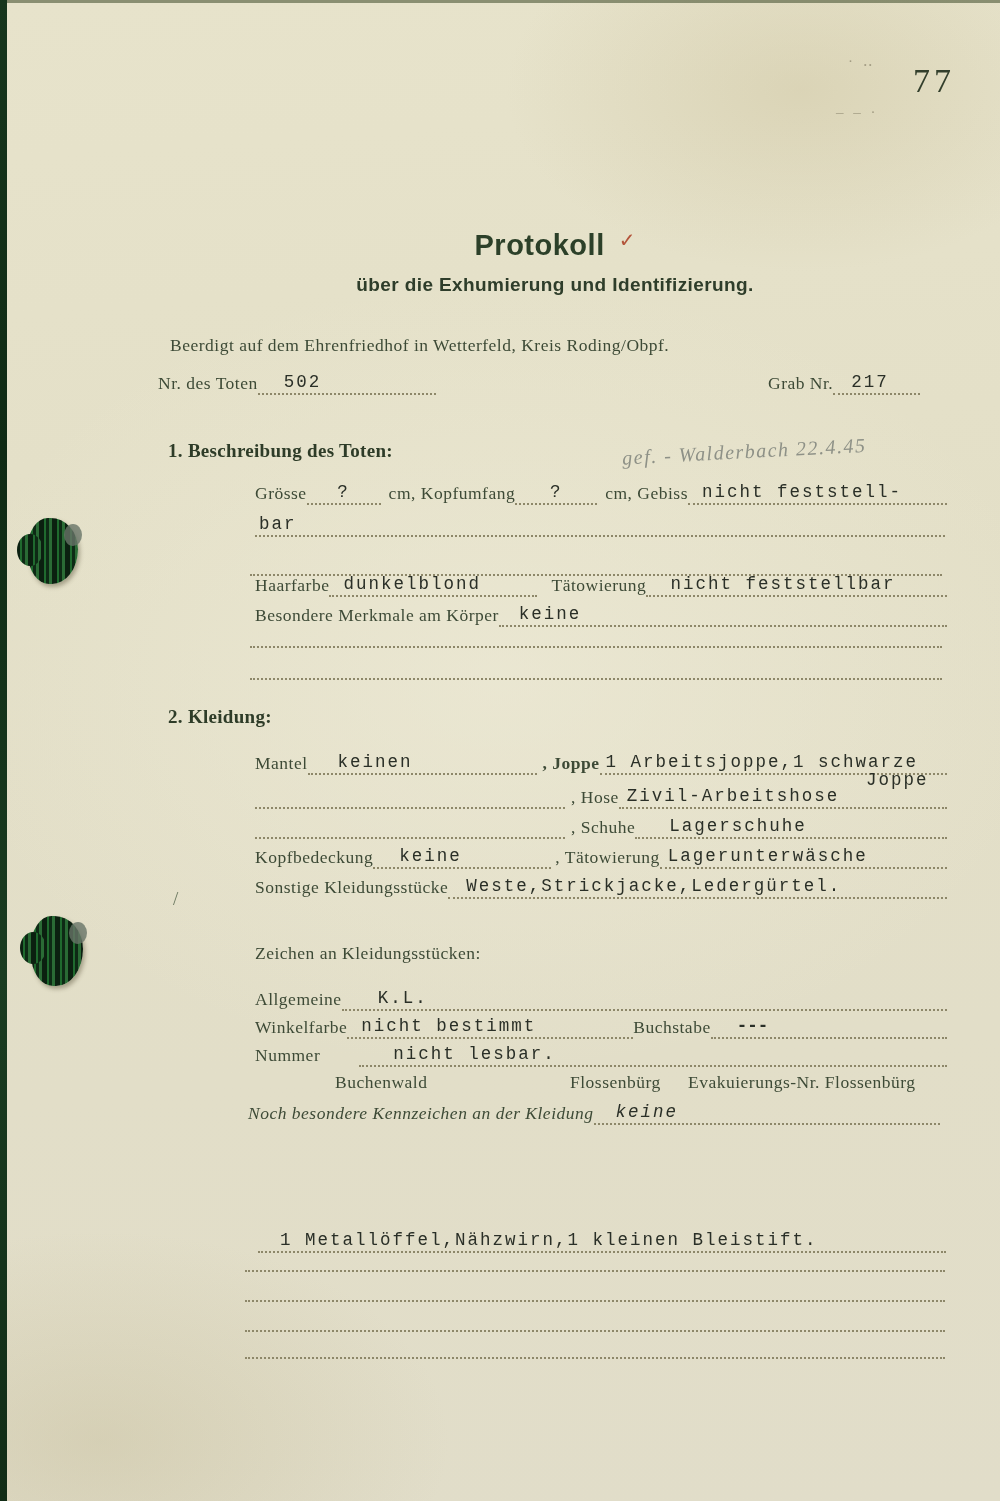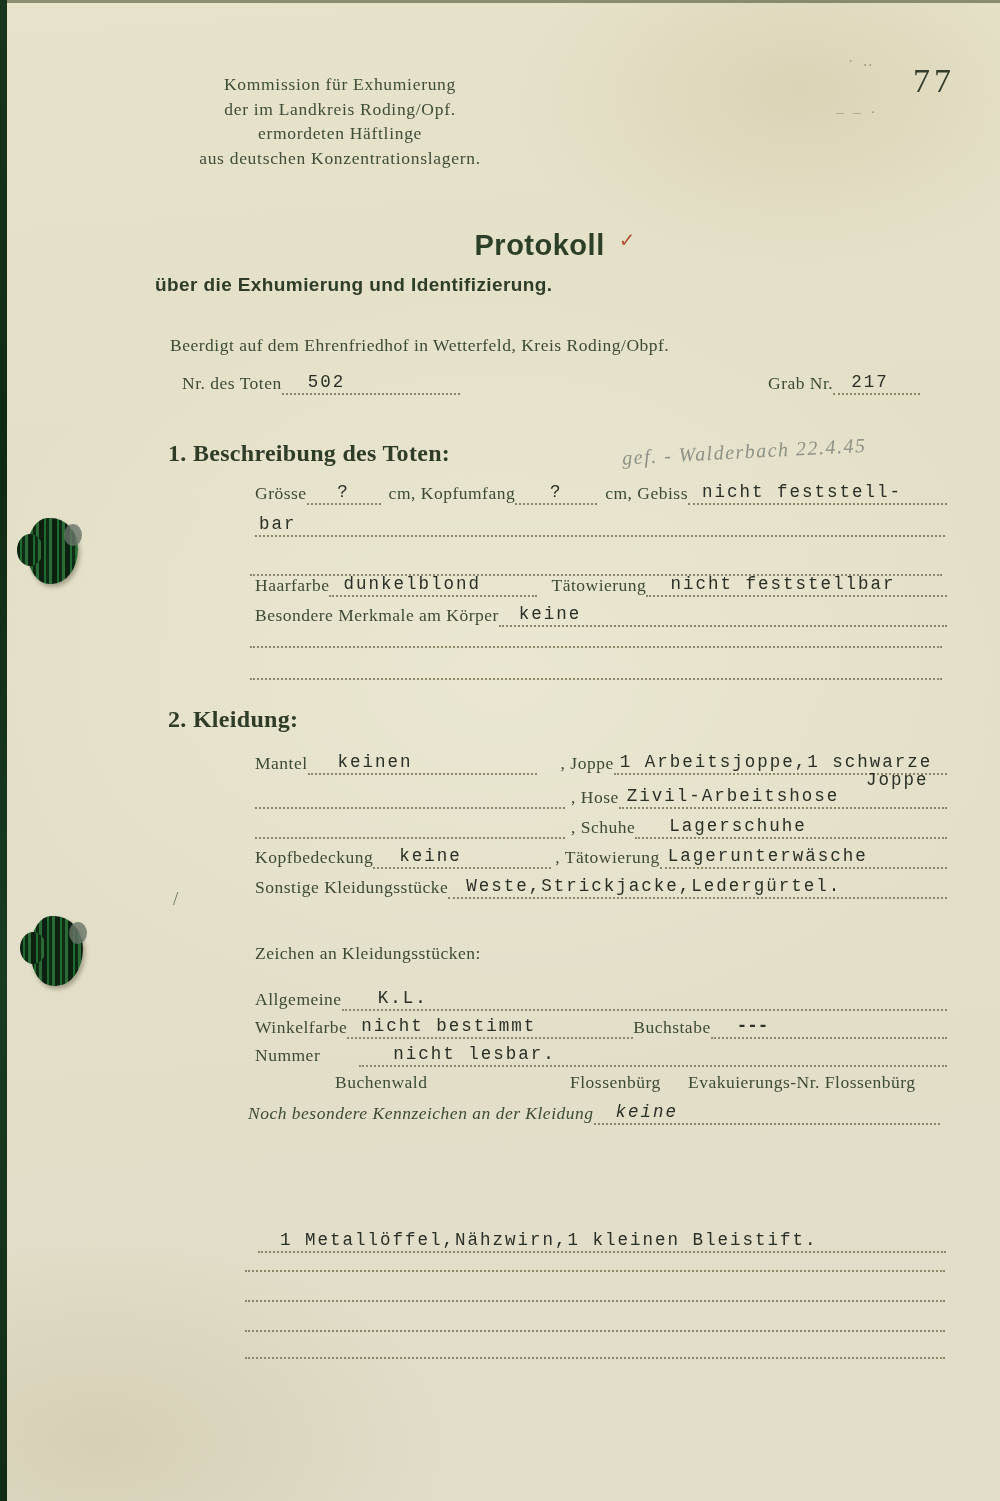--- a/index.html
+++ b/index.html
@@ -25,69 +25,63 @@
   .hole::after{content:"";position:absolute;right:-4px;top:6px;width:18px;height:22px;border-radius:50%;
     background:rgba(104,116,104,.8);}
   .letterhead{position:absolute;left:175px;top:72px;width:330px;text-align:center;
     font-size:17.5px;line-height:24.5px;letter-spacing:.7px;color:#3e4c38;}
   .pagenum{position:absolute;left:913px;top:62px;font-size:34px;letter-spacing:4px;color:#333f2c;}
   .mark{position:absolute;color:#a39d84;font-size:15px;letter-spacing:3px;}
   .title-wrap{position:absolute;left:155px;top:228px;width:800px;text-align:center;
     font-family:"Liberation Sans","DejaVu Sans",sans-serif;}
   .title{font-size:29px;font-weight:bold;color:#2c4029;letter-spacing:.5px;}
   .check{color:#b3543a;font-size:20px;margin-left:14px;vertical-align:8px;}
-  .subtitle{position:absolute;left:155px;top:274px;width:800px;text-align:left;
+  .subtitle{position:absolute;left:155px;top:274px;width:800px;text-align:center;
     font-family:"Liberation Sans","DejaVu Sans",sans-serif;
     font-size:19px;font-weight:bold;color:#2e3d2a;letter-spacing:.4px;}
   .row{position:absolute;display:flex;align-items:flex-end;height:27px;
     font-size:17.5px;letter-spacing:.5px;white-space:nowrap;}
   .lbl{padding-bottom:1px;}
   .mono{font-family:"Liberation Mono","DejaVu Sans Mono",monospace;
     color:#2a2f27;font-size:17.5px;letter-spacing:2px;}
   .dotfield{border-bottom:2px dotted #8d8769;padding:0 4px 1px 14px;}
   .fill{flex:1;min-width:0;overflow:hidden;}
   .ctr{text-align:center;padding:0 2px 1px 2px;}
   .dotline{position:absolute;height:0;border-bottom:2px dotted #8d8769;}
-  .h{position:absolute;font-weight:bold;font-size:24px;color:#2e3c28;letter-spacing:.3px;white-space:nowrap;}
+  .h{position:absolute;font-weight:bold;font-size:19px;color:#2e3c28;letter-spacing:.3px;white-space:nowrap;}
   .note{position:absolute;left:622px;top:438px;width:330px;
     font-style:italic;color:#8e9187;font-size:20px;letter-spacing:1.5px;
     transform:rotate(-3deg);white-space:nowrap;}
   .camp{position:absolute;font-size:17.5px;letter-spacing:.5px;color:#3d4a36;white-space:nowrap;}
   .cont{position:absolute;white-space:nowrap;}
 </style>
 </head>
 <body>
 
 <div class="page">
   <div class="top-edge"></div>
   <div class="spine"></div>
   <div class="hole" style="left:28px;top:518px;width:50px;height:66px;"></div>
   <div class="hole" style="left:31px;top:916px;width:52px;height:70px;"></div>
 
-  <div class="letterhead">
-    <div>Kommission für Exhumierung</div>
-    <div>der im Landkreis Roding/Opf.</div>
-    <div>ermordeten Häftlinge</div>
-    <div>aus deutschen Konzentrationslagern.</div>
-  </div>
 
   <div class="pagenum">77</div>
   <div class="mark" style="left:848px;top:52px;">· ‥</div>
   <div class="mark" style="left:836px;top:104px;">– – ·</div>
   <div class="mark" style="left:173px;top:888px;font-size:19px;color:#6d7a62;">/</div>
 
   <div class="title-wrap">
     <span class="title">Protokoll</span><span class="check">✓</span>
   </div>
   <div class="subtitle">über die Exhumierung und Identifizierung.</div>
 
   <div class="row" style="left:170px;top:330px;">
     <span class="lbl">Beerdigt auf dem Ehrenfriedhof in Wetterfeld, Kreis Roding/Obpf.</span>
   </div>
-  <div class="row" style="left:182px;top:368px;width:278px;align-items:flex-end;">
+  <div class="row" style="left:158px;top:368px;width:278px;align-items:flex-end;">
     <span class="lbl">Nr. des Toten</span>
     <span class="dotfield fill mono" style="padding-left:26px;">502</span>
   </div>
   <div class="row" style="left:768px;top:368px;width:152px;">
     <span class="lbl">Grab Nr.</span>
     <span class="dotfield fill mono" style="padding-left:18px;">217</span>
   </div>
 
   <div class="h" style="left:168px;top:440px;">1. Beschreibung des Toten:</div>
   <div class="note">gef. - Walderbach 22.4.45</div>
@@ -116,21 +110,21 @@
     <span class="dotfield fill mono" style="padding-left:20px;">keine</span>
   </div>
   <div class="dotline" style="left:250px;top:646px;width:692px;"></div>
   <div class="dotline" style="left:250px;top:678px;width:692px;"></div>
 
   <div class="h" style="left:168px;top:706px;">2. Kleidung:</div>
 
   <div class="row" style="left:255px;top:748px;width:692px;">
     <span class="lbl">Mantel</span>
     <span class="dotfield mono" style="width:195px;padding-left:30px;">keinen</span>
-    <span class="lbl" style="margin-left:24px;">, Joppe</span>
+    <span class="lbl" style="margin-left:6px;font-weight:bold;">, Joppe</span>
     <span class="dotfield fill mono" style="padding-left:6px;">1 Arbeitsjoppe,1 schwarze</span>
   </div>
   <div class="cont mono" style="left:866px;top:770px;">Joppe</div>
 
   <div class="row" style="left:255px;top:782px;width:692px;">
     <span class="dotfield" style="width:292px;"></span>
     <span class="lbl" style="margin-left:6px;">, Hose</span>
     <span class="dotfield fill mono" style="padding-left:8px;">Zivil-Arbeitshose</span>
   </div>
   <div class="row" style="left:255px;top:812px;width:692px;">

